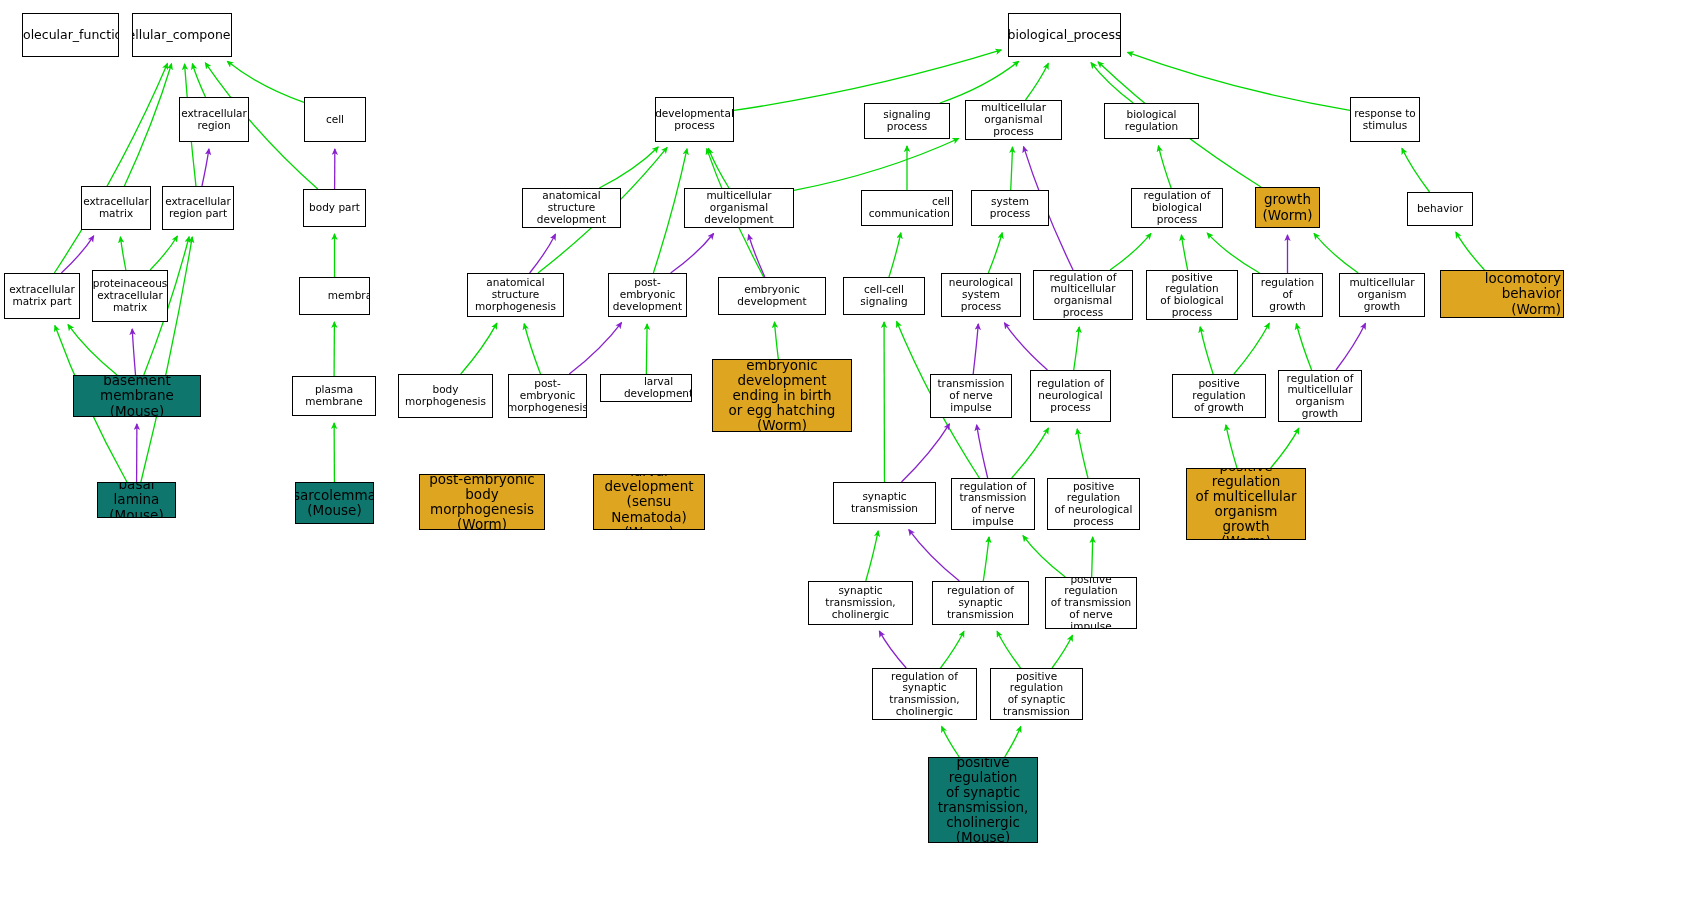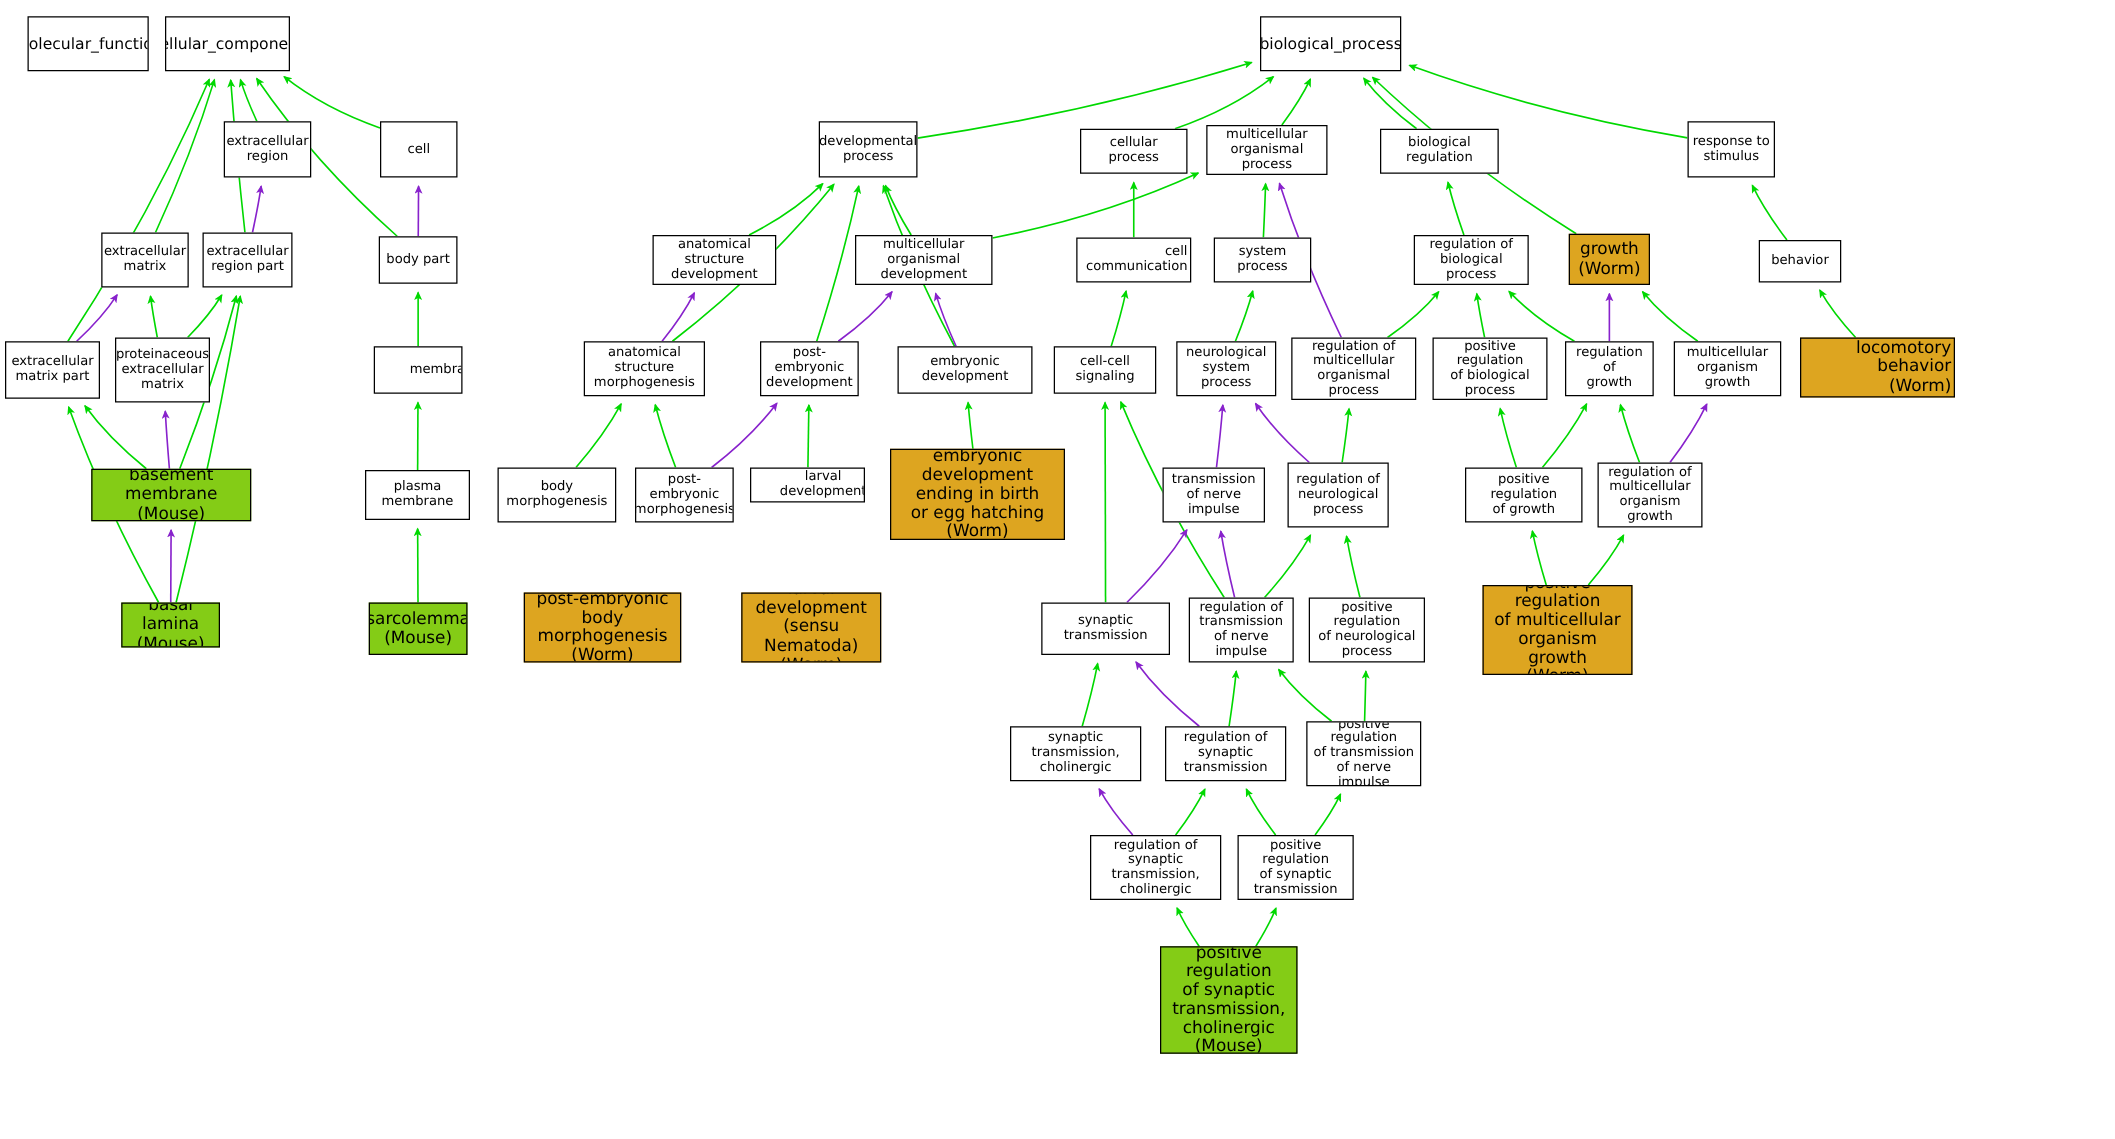--- a/index.html
+++ b/index.html
@@ -13,21 +13,21 @@
     background:#ffffff;
     display:flex;
     align-items:center;
     justify-content:center;
     text-align:center;
     color:#000000;
     line-height:1.12;
     white-space:pre-line;
     overflow:hidden;
   }
-  .node.mouse{background:#84cc16;}
+  .node.mouse{background:#0f766e;}
   .node.worm{background:#dda520;}
   .node.root{font-size:12.5px;}
   .sz-s{font-size:10.5px;}
   .sz-m{font-size:11.5px;}
   .sz-l{font-size:13.5px;}
   .node span{display:block;padding:0 2px;}
 </style>
 </head>
 <body>
 
@@ -122,21 +122,21 @@
       <path d="M1004.7028301886793,757 Q1015.6405518005143,739.3077780580916 1020.773650960675,726.4977463092051" fill="none" stroke="#00d800" stroke-width="1.3" marker-end="url(#arrA)"></path>
     </svg>
 <div class="node root sz-m" style="left: 22px; top: 13px; width: 97px; height: 44px;"><span>molecular_function</span></div>
     <div class="node root sz-m" style="left: 132px; top: 13px; width: 100px; height: 44px;"><span>cellular_component</span></div>
     <div class="node root sz-m" style="left: 1008px; top: 13px; width: 113px; height: 44px;"><span>biological_process</span></div>
     <div class="node sz-s" style="left: 179px; top: 97px; width: 70px; height: 45px;"><span>extracellular
 region</span></div>
     <div class="node sz-s" style="left: 304px; top: 97px; width: 62px; height: 45px;"><span>cell</span></div>
     <div class="node sz-s" style="left: 655px; top: 97px; width: 79px; height: 45px;"><span>developmental
 process</span></div>
-    <div class="node sz-s" style="left: 864px; top: 103px; width: 86px; height: 36px;"><span>cellular process</span></div>
+    <div class="node sz-s" style="left: 864px; top: 103px; width: 86px; height: 36px;"><span>signaling process</span></div>
     <div class="node sz-s" style="left: 965px; top: 100px; width: 97px; height: 40px;"><span>multicellular
 organismal process</span></div>
     <div class="node sz-s" style="left: 1104px; top: 103px; width: 95px; height: 36px;"><span>biological regulation</span></div>
     <div class="node sz-s" style="left: 1350px; top: 97px; width: 70px; height: 45px;"><span>response to
 stimulus</span></div>
     <div class="node sz-s" style="left: 81px; top: 186px; width: 70px; height: 44px;"><span>extracellular
 matrix</span></div>
     <div class="node sz-s" style="left: 162px; top: 186px; width: 72px; height: 44px;"><span>extracellular
 region part</span></div>
     <div class="node sz-s" style="left: 303px; top: 189px; width: 63px; height: 38px;"><span>body part</span></div>

